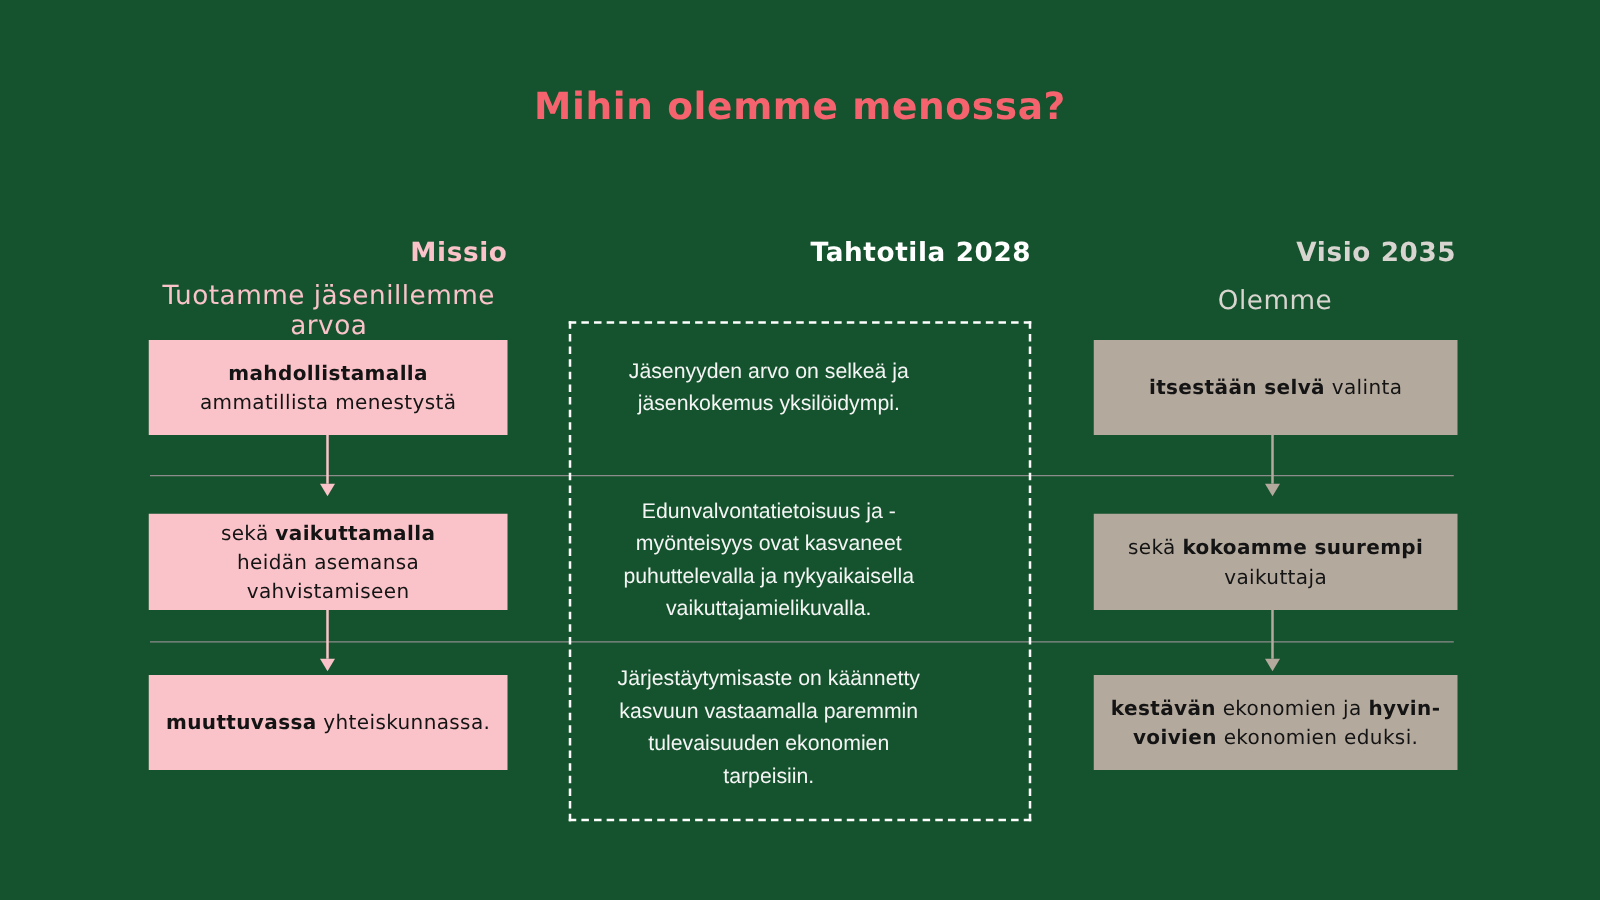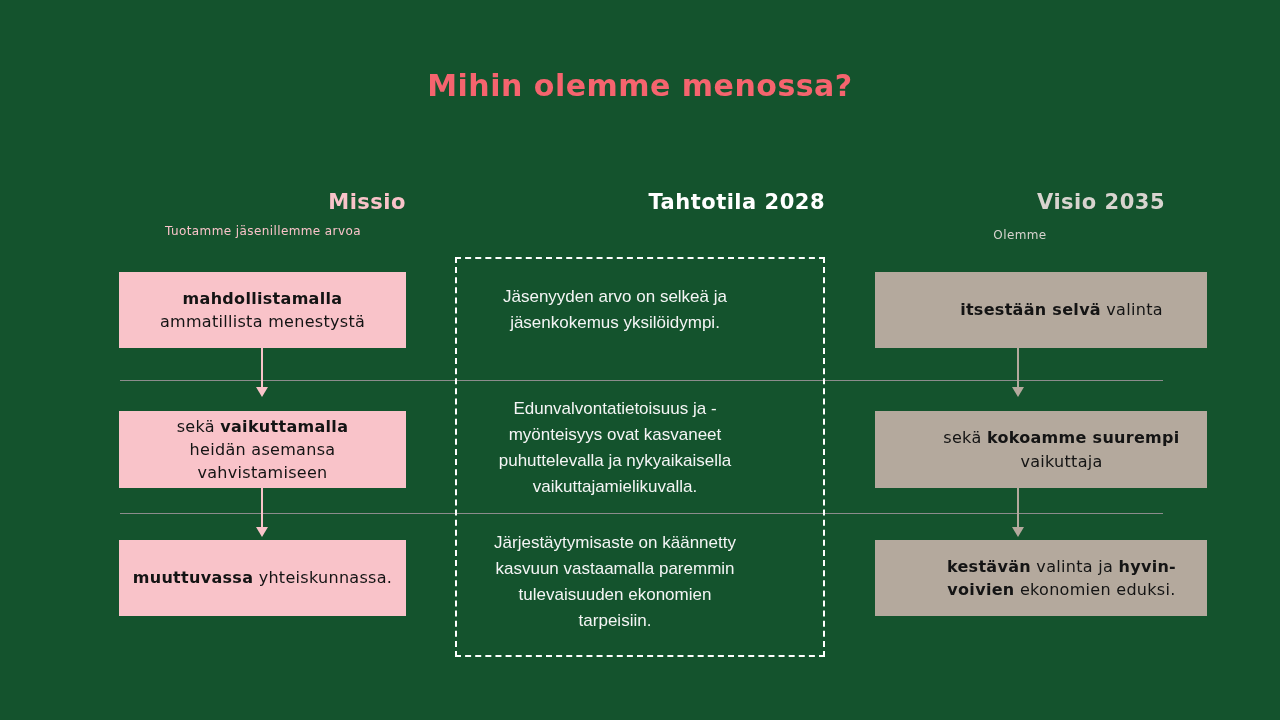--- a/index.html
+++ b/index.html
@@ -25,21 +25,21 @@
   .col-header {
     position: absolute;
     text-align: right;
     font-size: 21px;
     font-weight: 700;
     letter-spacing: 0.5px;
   }
   .col-subheader {
     position: absolute;
     text-align: center;
-    font-size: 12px;
+    font-size: 21px;
     font-weight: 400;
     letter-spacing: 0.4px;
   }
   .hdr-mission    { left: 120px; width: 286px; top: 190px; color: #F9C3C9; }
   .sub-mission    { left: 100px; width: 326px; top: 224px; color: #F9C3C9; }
   .hdr-tahtotila  { left: 455px; width: 370px; top: 190px; color: #FFFFFF; }
   .hdr-visio      { left: 875px; width: 290px; top: 190px; color: #D8D4CF; }
   .sub-visio      { left: 875px; width: 290px; top: 228px; color: #D8D4CF; }
 
   .box {
@@ -49,21 +49,21 @@
     justify-content: center;
     text-align: center;
     font-size: 16px;
     line-height: 1.45;
     letter-spacing: 0.3px;
     color: #141414;
     z-index: 2;
   }
   .box .b { font-weight: 700; }
   .box-pink  { left: 119px; width: 287px; background: #F9C3C9; }
-  .box-taupe { left: 875px; width: 291px; background: #B4A99D; padding-left: 41px; }
+  .box-taupe { left: 875px; width: 291px; background: #B4A99D; }
   .row1 { top: 272px; height: 76px; }
   .row2 { top: 411px; height: 77px; }
   .row3 { top: 540px; height: 76px; }
 
   .hline {
     position: absolute;
     left: 120px;
     width: 1043px;
     height: 1px;
     background: #8C8C8C;
@@ -180,21 +180,21 @@
   <div class="box box-taupe row1">
     <div><span class="b">itsestään selvä</span><span> valinta</span></div>
   </div>
 
   <div class="box box-taupe row2">
     <div><span>sekä </span><span class="b">kokoamme suurempi</span></div>
     <div><span>vaikuttaja</span></div>
   </div>
 
   <div class="box box-taupe row3">
-    <div><span class="b">kestävän</span><span> valinta ja </span><span class="b">hyvin-</span></div>
+    <div><span class="b">kestävän</span><span> ekonomien ja </span><span class="b">hyvin-</span></div>
     <div><span class="b">voivien</span><span> ekonomien eduksi.</span></div>
   </div>
 
   <div class="varrow taupe arr-right arr-r1">
       <div class="shaft"></div>
       <div class="head"></div>
     </div>
   <div class="varrow taupe arr-right arr-r2">
       <div class="shaft"></div>
       <div class="head"></div>

